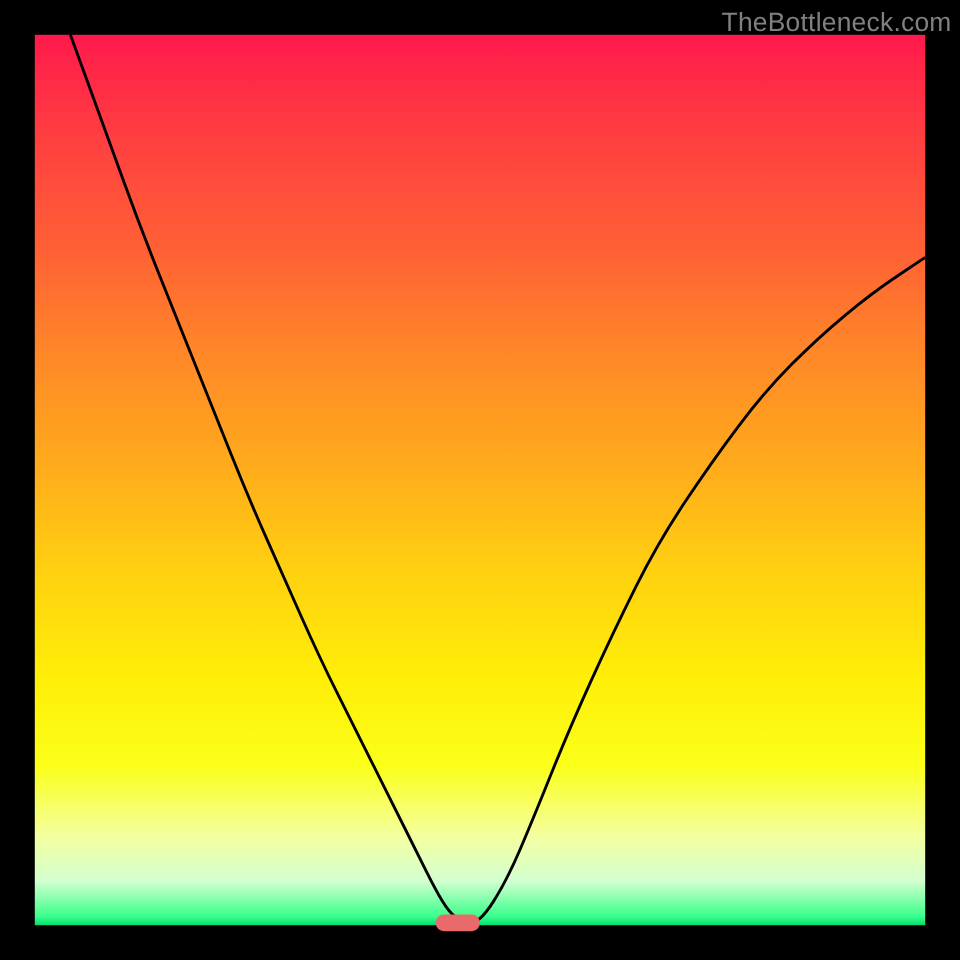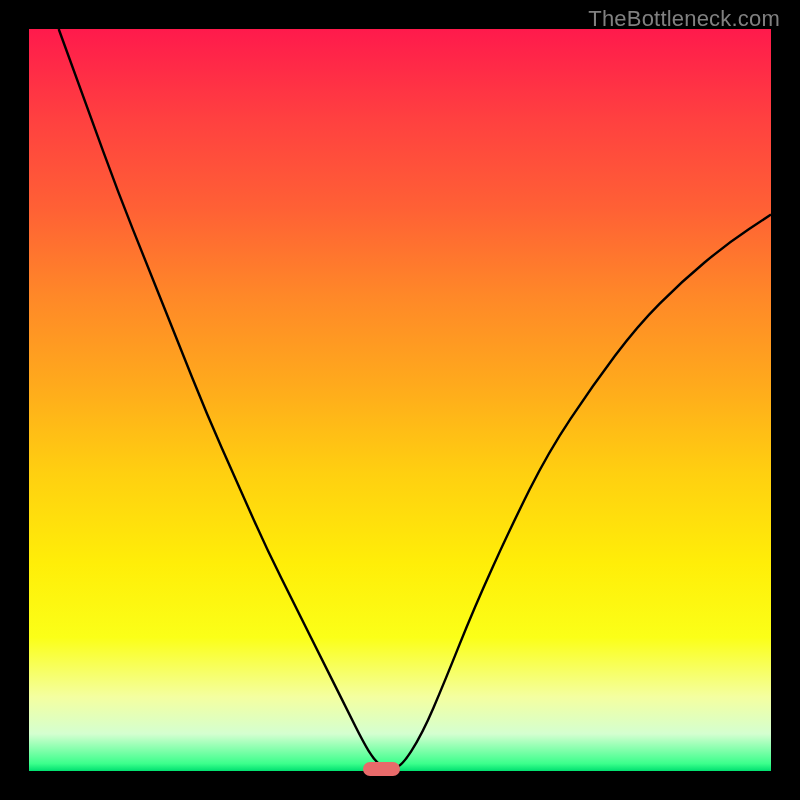--- a/index.html
+++ b/index.html
@@ -49,21 +49,21 @@
   }
   .marker {
     position: absolute;
     height: 14px;
     border-radius: 7px;
     background: #e86a6a;
   }
   .watermark {
     position: absolute;
     top: 6px;
-    right: 20px;
+    right: 7px;
     color: #808080;
     font-size: 22px;
     letter-spacing: 0.2px;
     user-select: none;
   }
 </style>
 </head>
 <body>
 
 <div class="stage">

